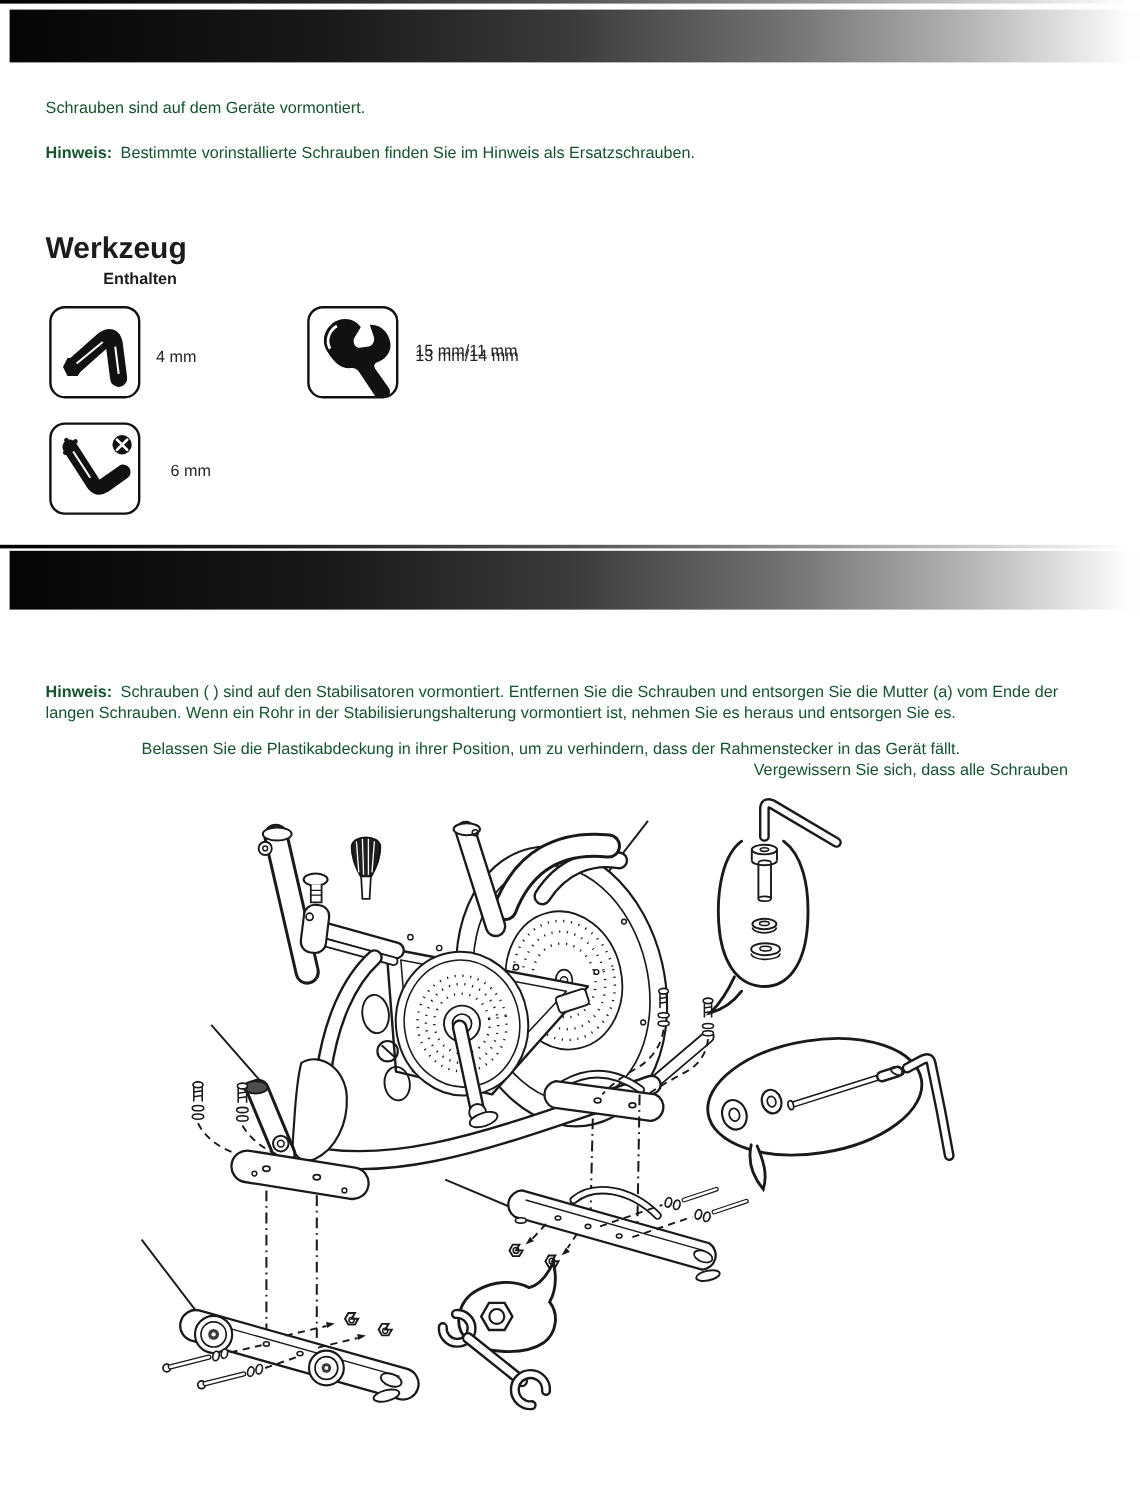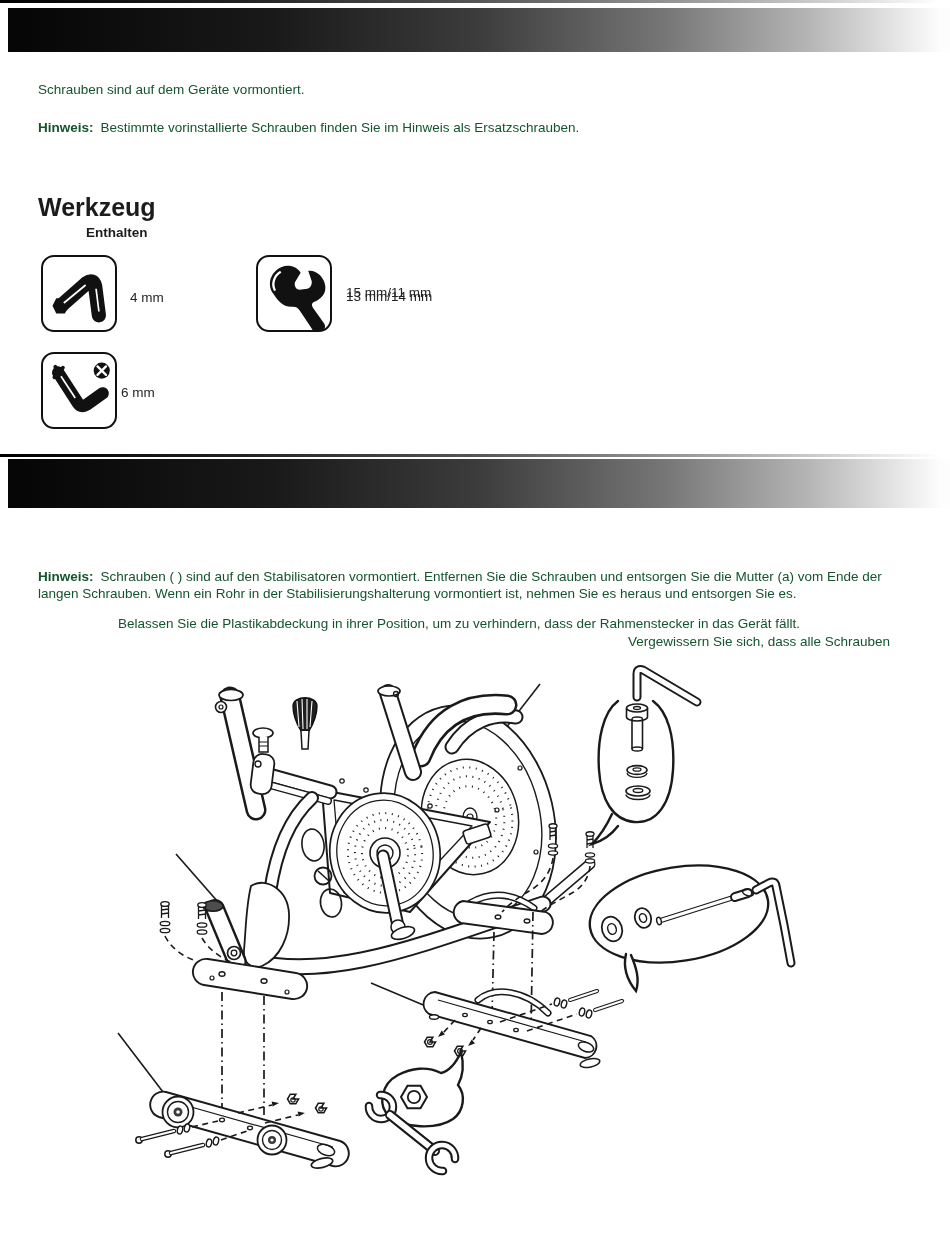--- a/index.html
+++ b/index.html
@@ -58,21 +58,21 @@
 
 <div class="abs toolbox" style="left:41px;top:352px;">
   <svg width="72" height="73" viewBox="0 0 76 76">
     <path d="M16,19 L36,50 Q40,57 46,53 L63,41" stroke="#111" stroke-width="13" fill="none" stroke-linecap="round" stroke-linejoin="round"></path>
     <path d="M13,13 L22,26 M21,14 L12,24" stroke="#111" stroke-width="4" stroke-linecap="round"></path>
     <path d="M19,23 L34,46" stroke="#fff" stroke-width="1.8" fill="none"></path>
     <circle cx="62" cy="17" r="8.5" fill="#111"></circle>
     <path d="M57.5,12.5 L66.5,21.5 M66.5,12.5 L57.5,21.5" stroke="#fff" stroke-width="2.4" stroke-linecap="round"></path>
   </svg>
 </div>
-<div class="abs toollabel" style="left:121px;top:384px;">6 mm</div>
+<div class="abs toollabel" style="left:142px;top:384px;">6 mm</div>
 
 <div class="abs hairline" style="top:454px;"></div>
 <div class="abs bar" style="top:459px;height:49px;"></div>
 
 <div class="abs txt" style="left:38px;top:568px;width:852px;"><span class="b">Hinweis:</span><span>Schrauben ( ) sind auf den Stabilisatoren vormontiert. Entfernen Sie die Schrauben und entsorgen Sie die Mutter (a) vom Ende der langen Schrauben. Wenn ein Rohr in der Stabilisierungshalterung vormontiert ist, nehmen Sie es heraus und entsorgen Sie es.</span></div>
 <div class="abs txt" style="left:38px;top:615px;width:852px;text-indent:80px;">Belassen Sie die Plastikabdeckung in ihrer Position, um zu verhindern, dass der Rahmenstecker in das Gerät fällt.</div>
 <div class="abs txt" style="left:38px;top:633px;width:852px;text-align:right;">Vergewissern Sie sich, dass alle Schrauben</div>
 
 <svg class="abs" style="left:0;top:640px;" width="950" height="601" viewBox="0 640 950 601">
 

